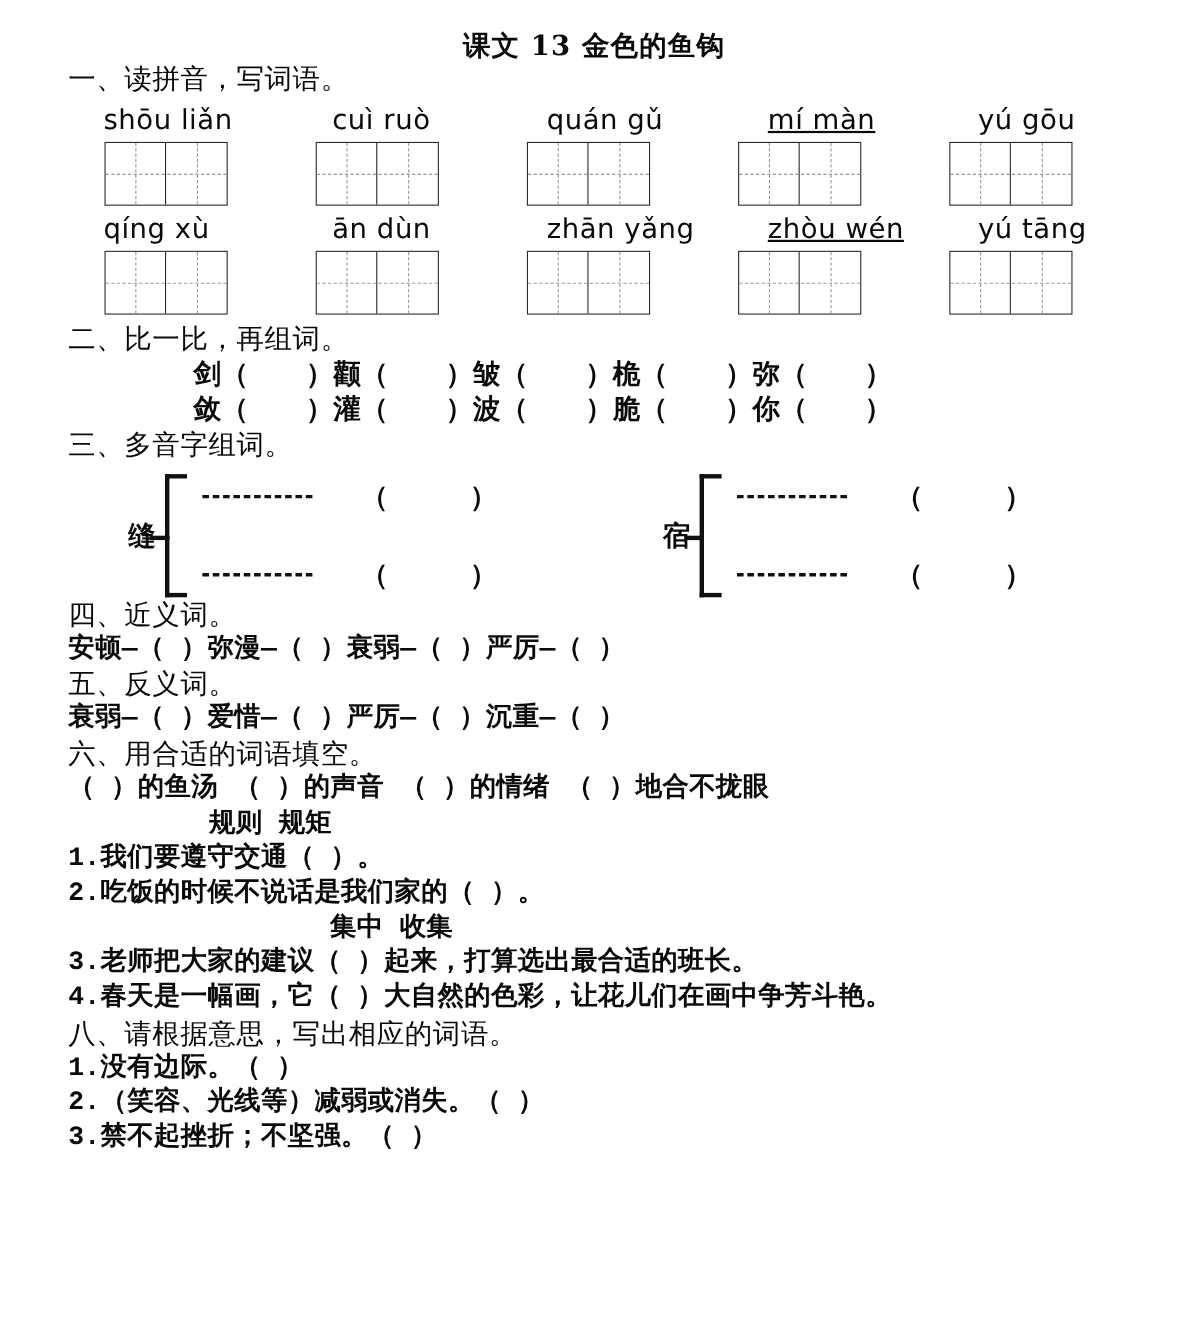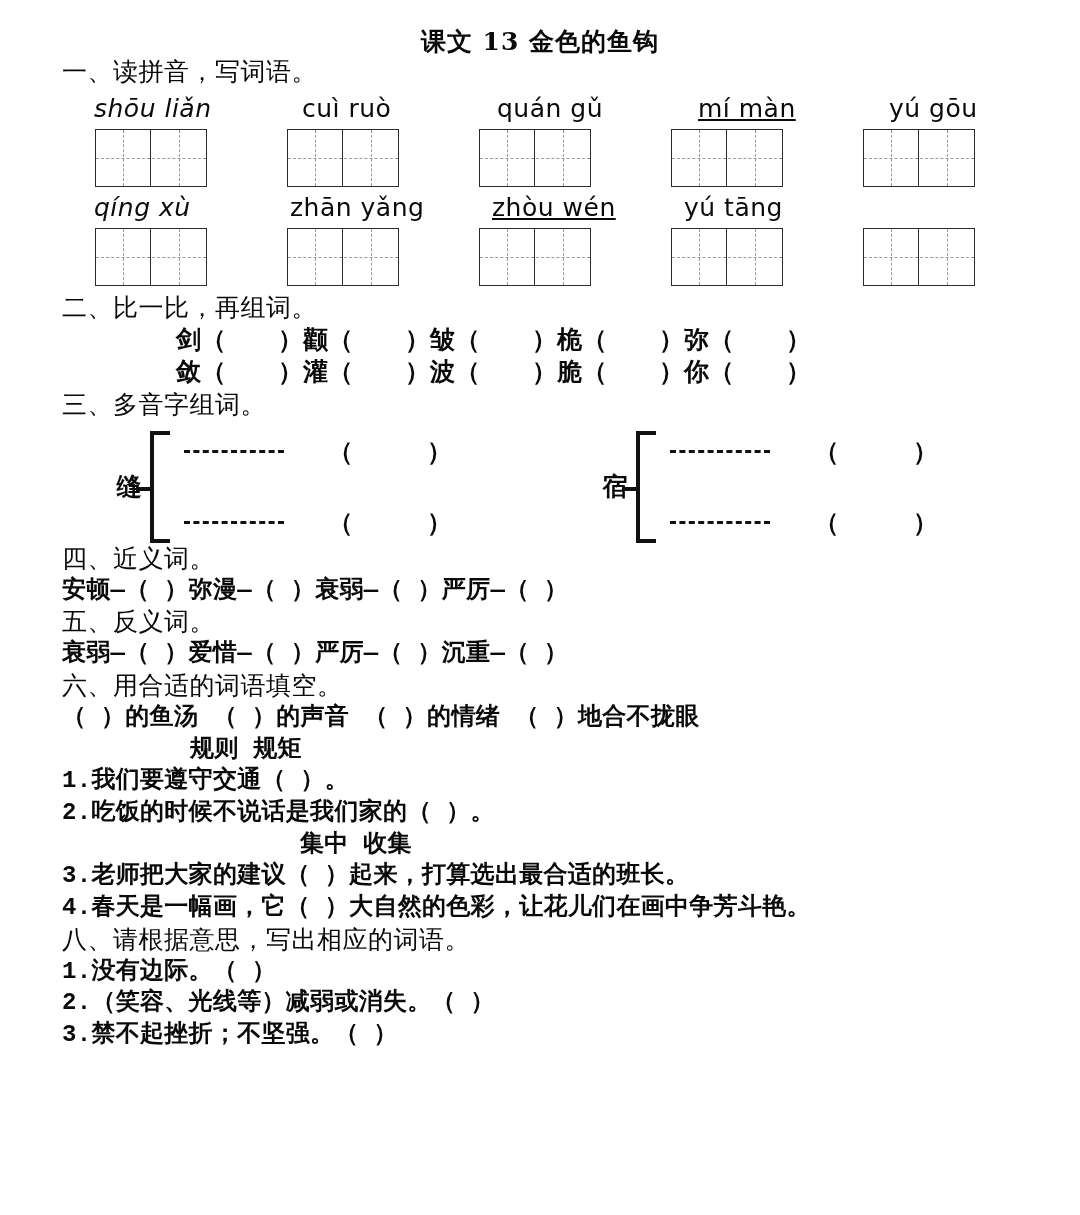--- a/index.html
+++ b/index.html
@@ -51,21 +51,21 @@
     margin-top: 6px;
   }
   .pinyin-cell {
     width: 192px;
     font-size: 25px;
     font-family: "DejaVu Sans", "Liberation Sans", sans-serif;
     text-align: left;
     letter-spacing: 0.5px;
     white-space: nowrap;
   }
-  .pinyin-cell.c0 { padding-left: 6px; font-style: italic; }
+  .pinyin-cell.c0 { padding-left: 6px; }
   .pinyin-cell.c1 { padding-left: 17px; }
   .pinyin-cell.c2 { padding-left: 4px; }
   .pinyin-cell.c3 { padding-left: 10px; text-decoration: underline; }
   .pinyin-cell.c4 { padding-left: 0px; }
 
   .box-row {
     display: flex;
     margin-left: 95px;
     margin-top: 6px;
   }
@@ -238,20 +238,21 @@
     <div class="box-slot">
         <div class="tzg">
           <div class="half left"></div>
           <div class="half"></div>
         </div>
       </div>
   </div>
 
   <div class="pinyin-row">
     <div class="pinyin-cell c0">qíng xù</div>
+    <div class="pinyin-cell c1">ān dùn</div>
     <div class="pinyin-cell c2">zhān yǎng</div>
     <div class="pinyin-cell c3">zhòu wén</div>
     <div class="pinyin-cell c4">yú tāng</div>
   </div>
 
   <div class="box-row">
     <div class="box-slot">
         <div class="tzg">
           <div class="half left"></div>
           <div class="half"></div>

